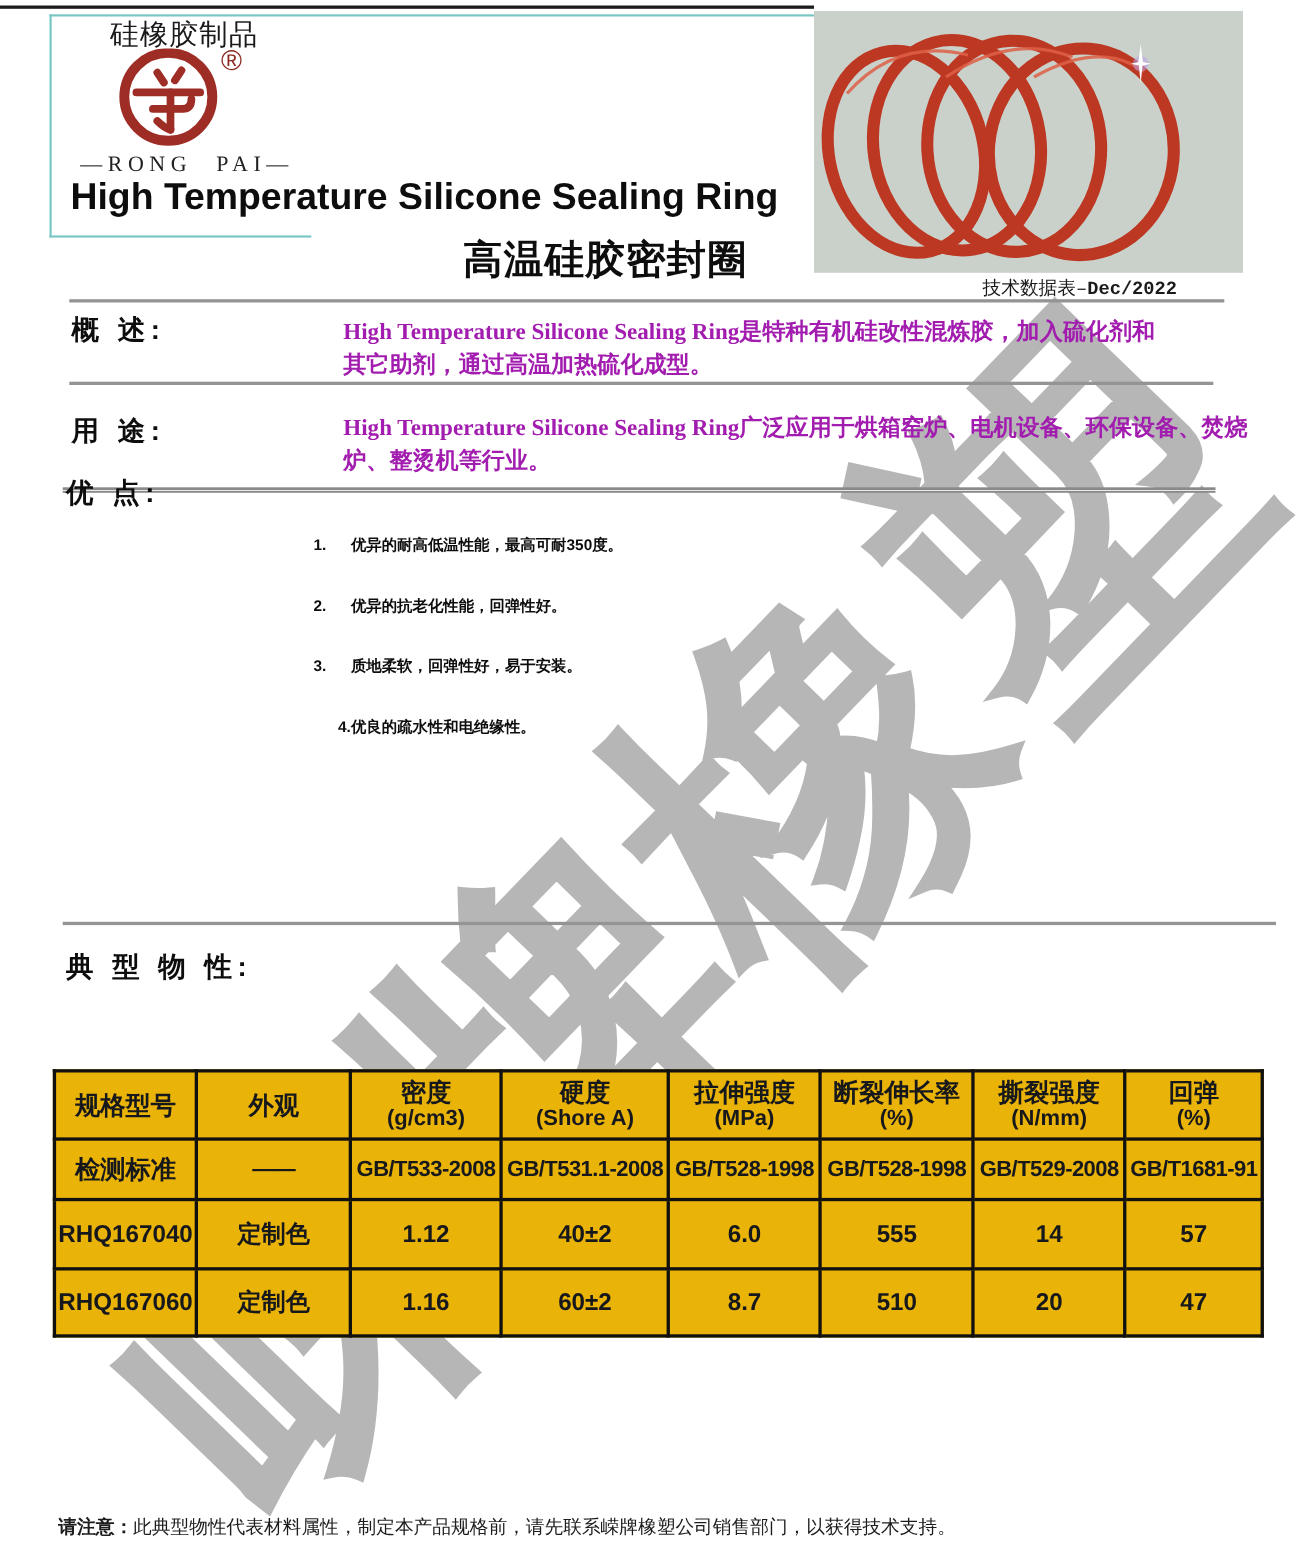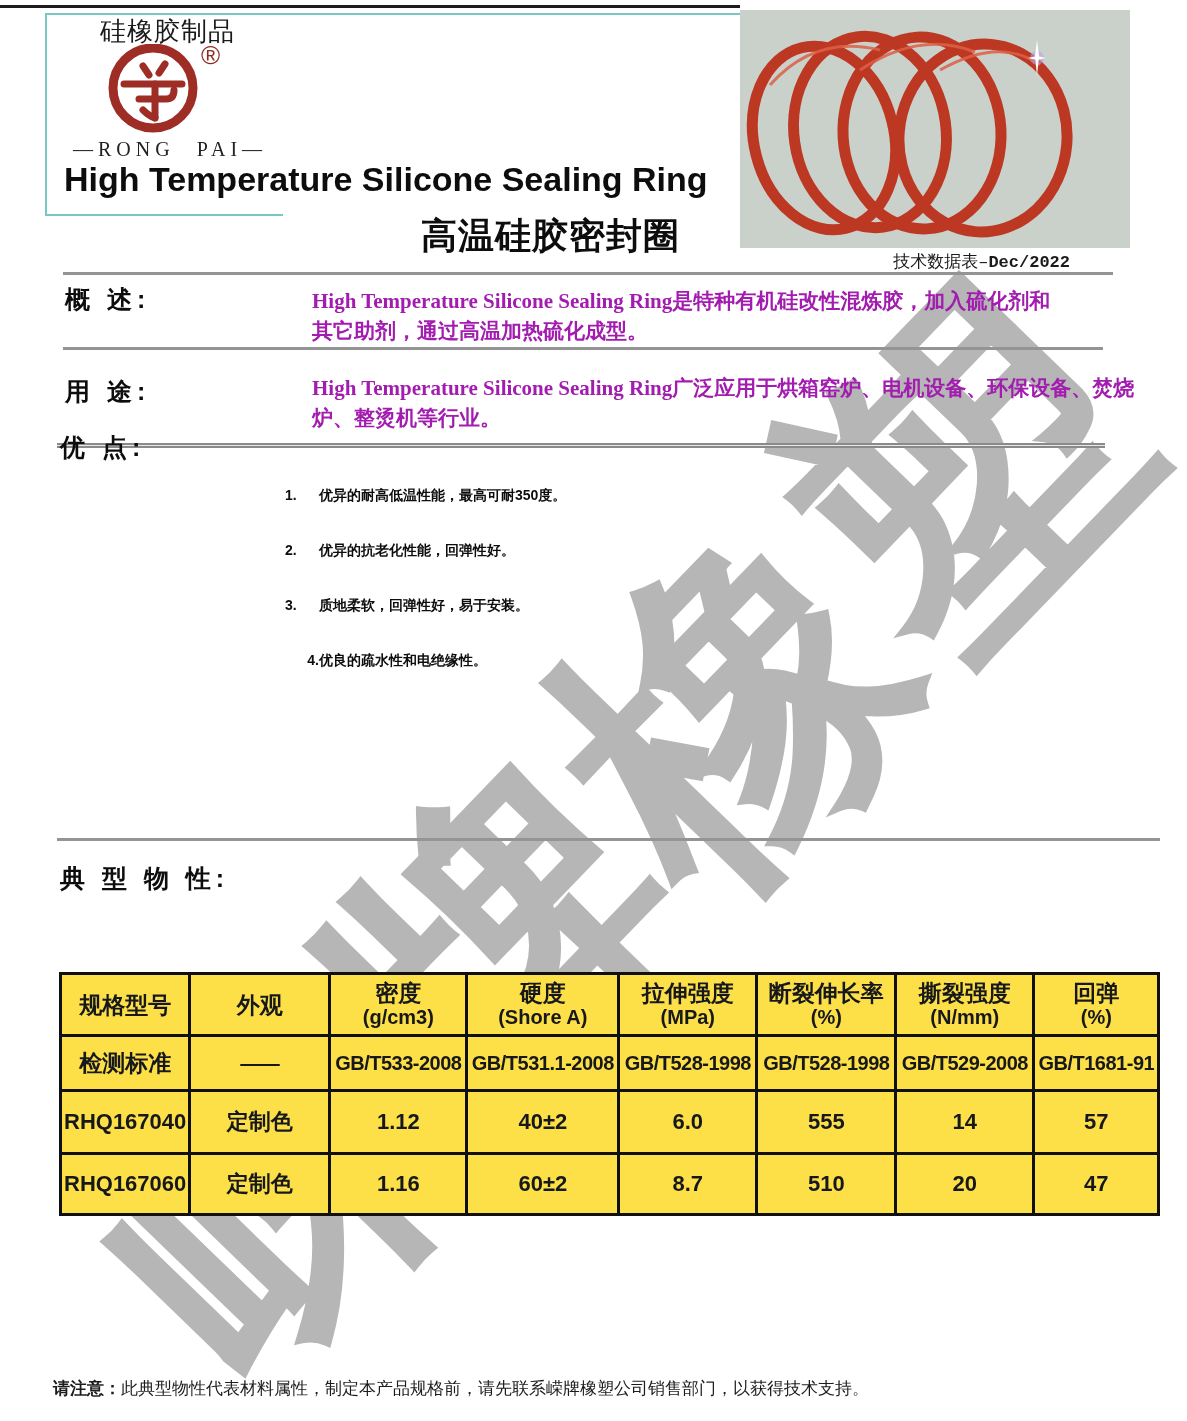--- a/index.html
+++ b/index.html
@@ -54,22 +54,22 @@
   .para{font-family:Liberation Serif, serif;font-weight:700;font-size:21px;line-height:30px;color:#a21caf;}
   #overview-text{left:312px;top:286px;width:750px;}
   #usage-text{left:312px;top:373px;width:838px;}
 
   
   .adv-item{left:285px;font-size:14px;font-weight:700;color:#0d0d0d;white-space:nowrap;}
   .adv-num{display:inline-block;width:34px;}
   #adv-0{top:487px;} #adv-1{top:542px;} #adv-2{top:597px;} #adv-3{top:652px;text-align:right;}
 
   
-  #spec-table{position:absolute;left:59px;top:972px;z-index:2;border-collapse:collapse;
-    background:#fde047;table-layout:fixed;}
+  #spec-table{position:absolute;left:48px;top:972px;z-index:2;border-collapse:collapse;
+    background:#eab308;table-layout:fixed;}
   #spec-table td{border:3px solid #101010;text-align:center;vertical-align:middle;
     padding:0 2px;color:#16181c;overflow:hidden;}
   .th-title{font-size:23px;font-weight:700;line-height:26px;}
   .th-unit{font-size:20px;font-weight:700;line-height:23px;}
   .row-std td{font-size:20px;font-weight:700;letter-spacing:-0.5px;}
   .row-std td:first-child{font-size:23px;letter-spacing:0;}
   .row-data td{font-size:22px;font-weight:700;}
   tr.h-head{height:62px;} tr.h-std{height:55px;} tr.h-d1{height:63px;} tr.h-d2{height:61px;}
 
   

